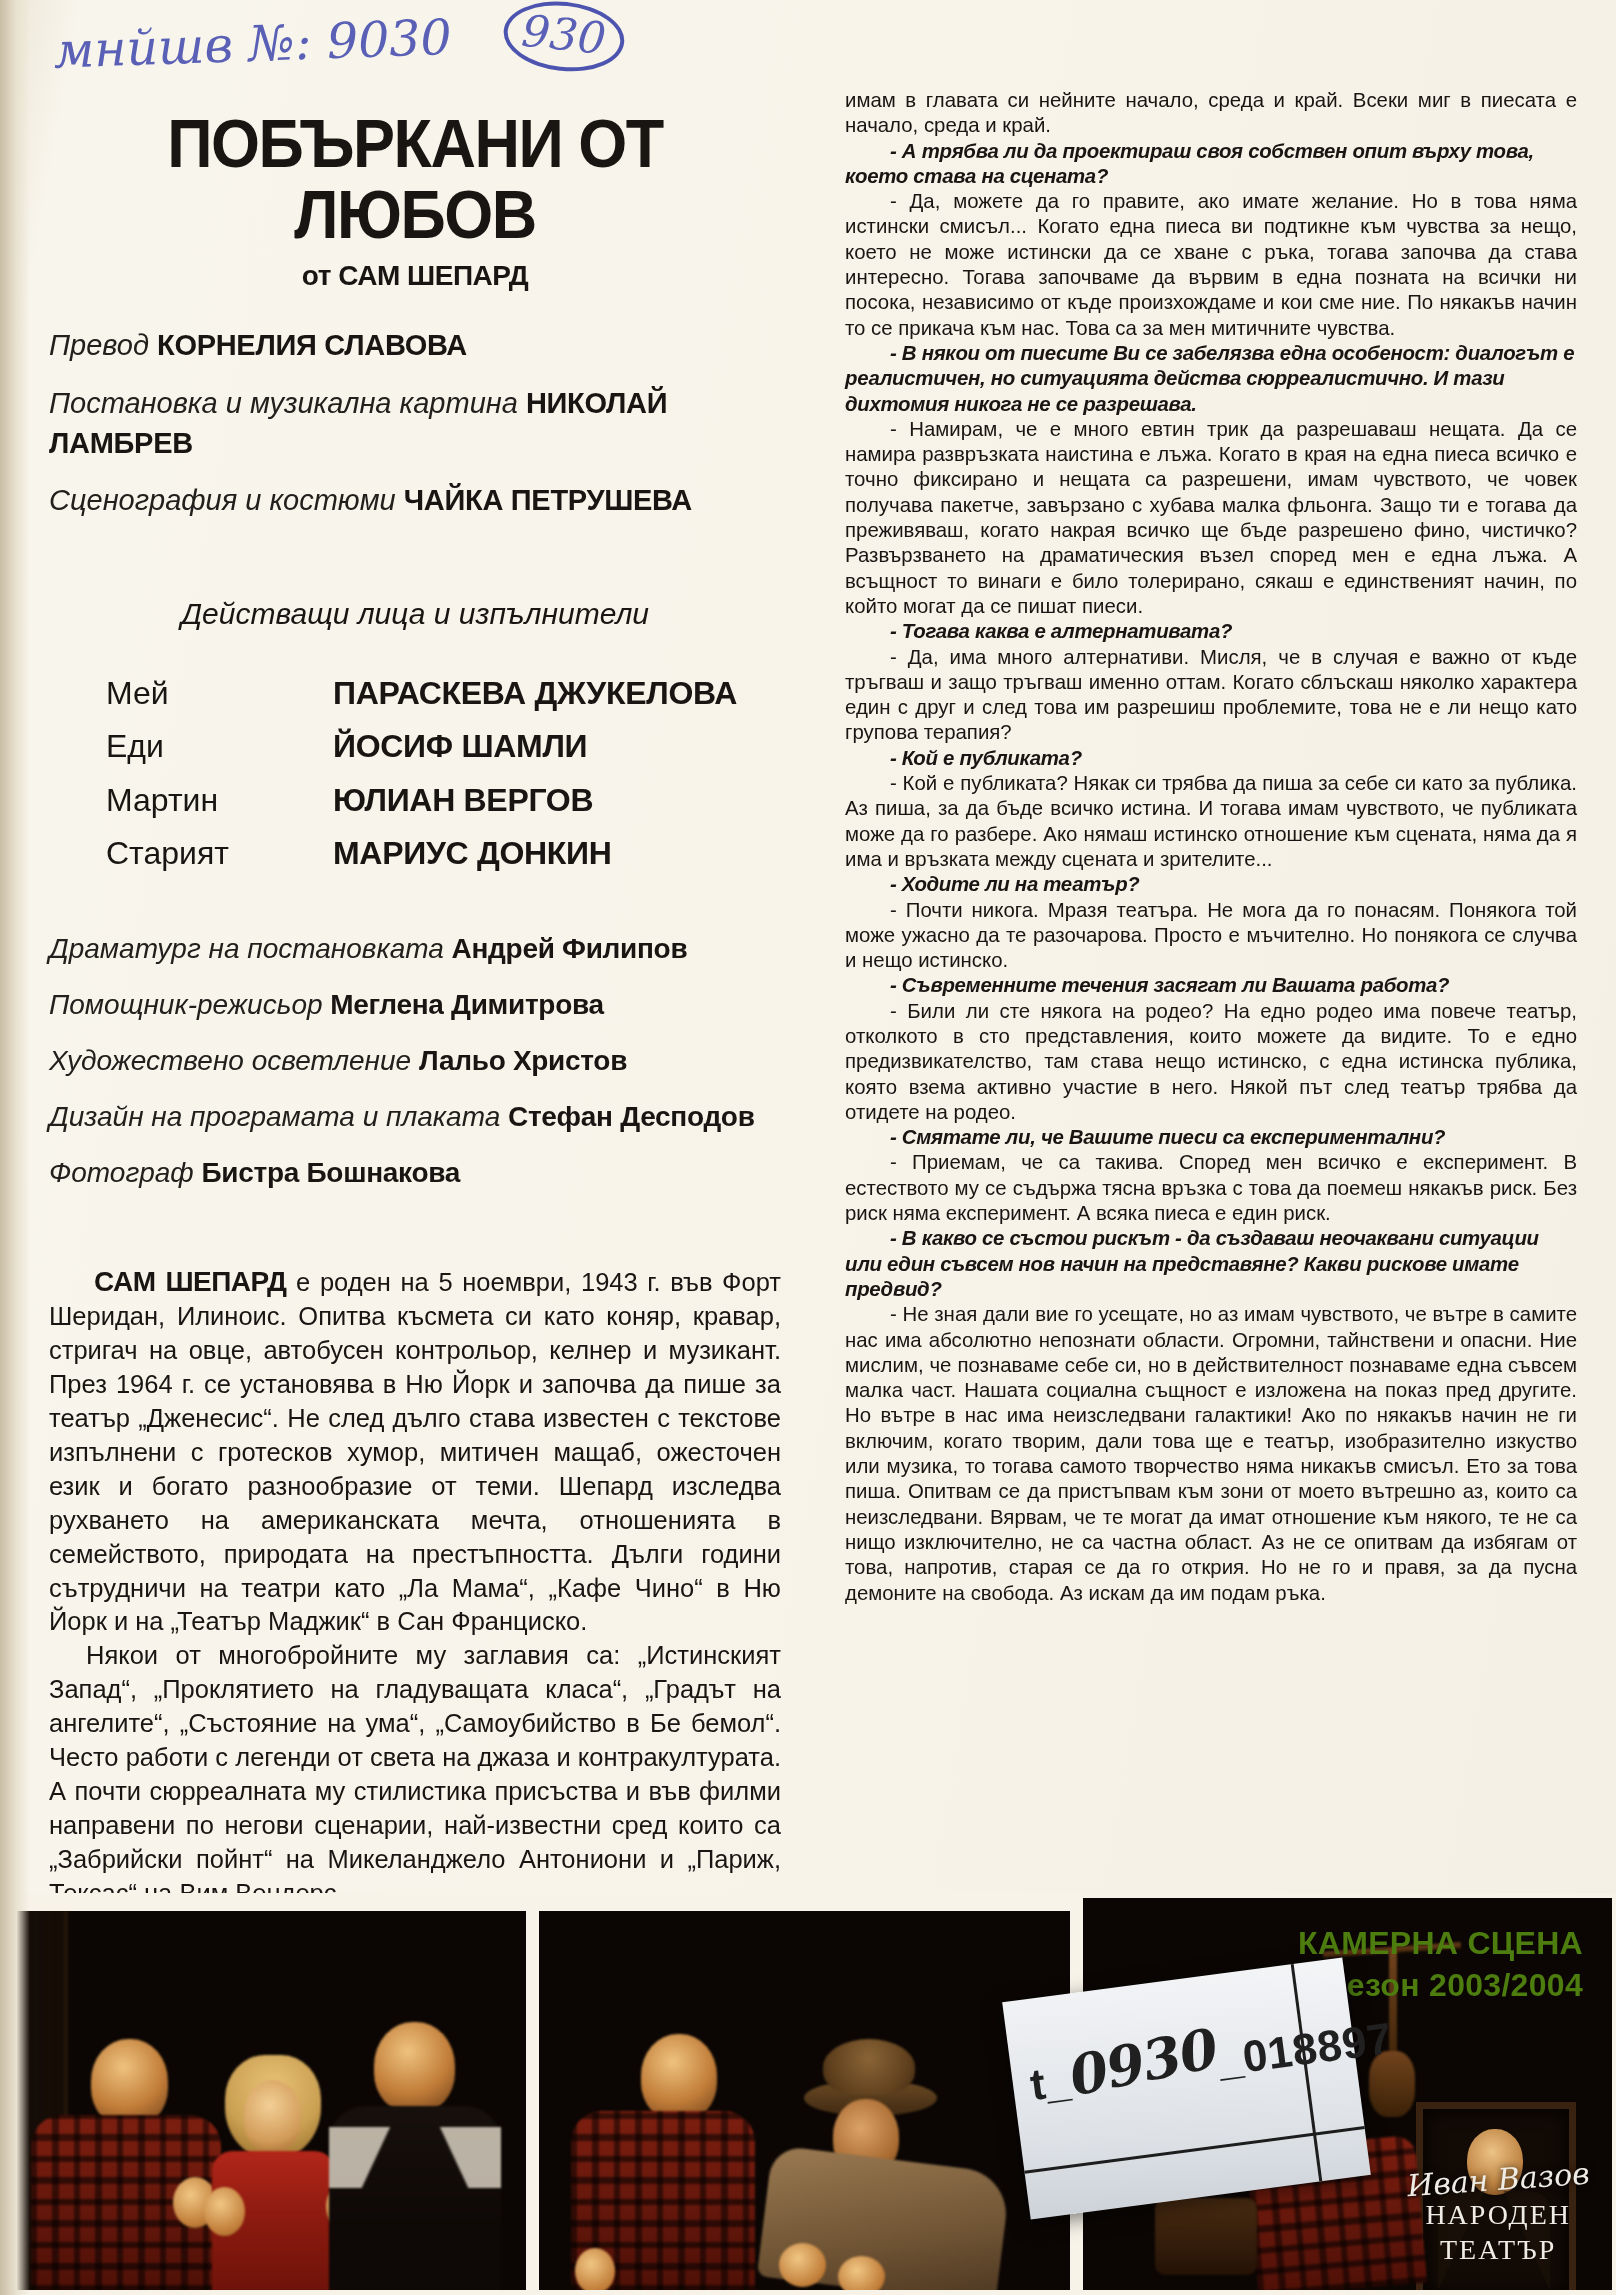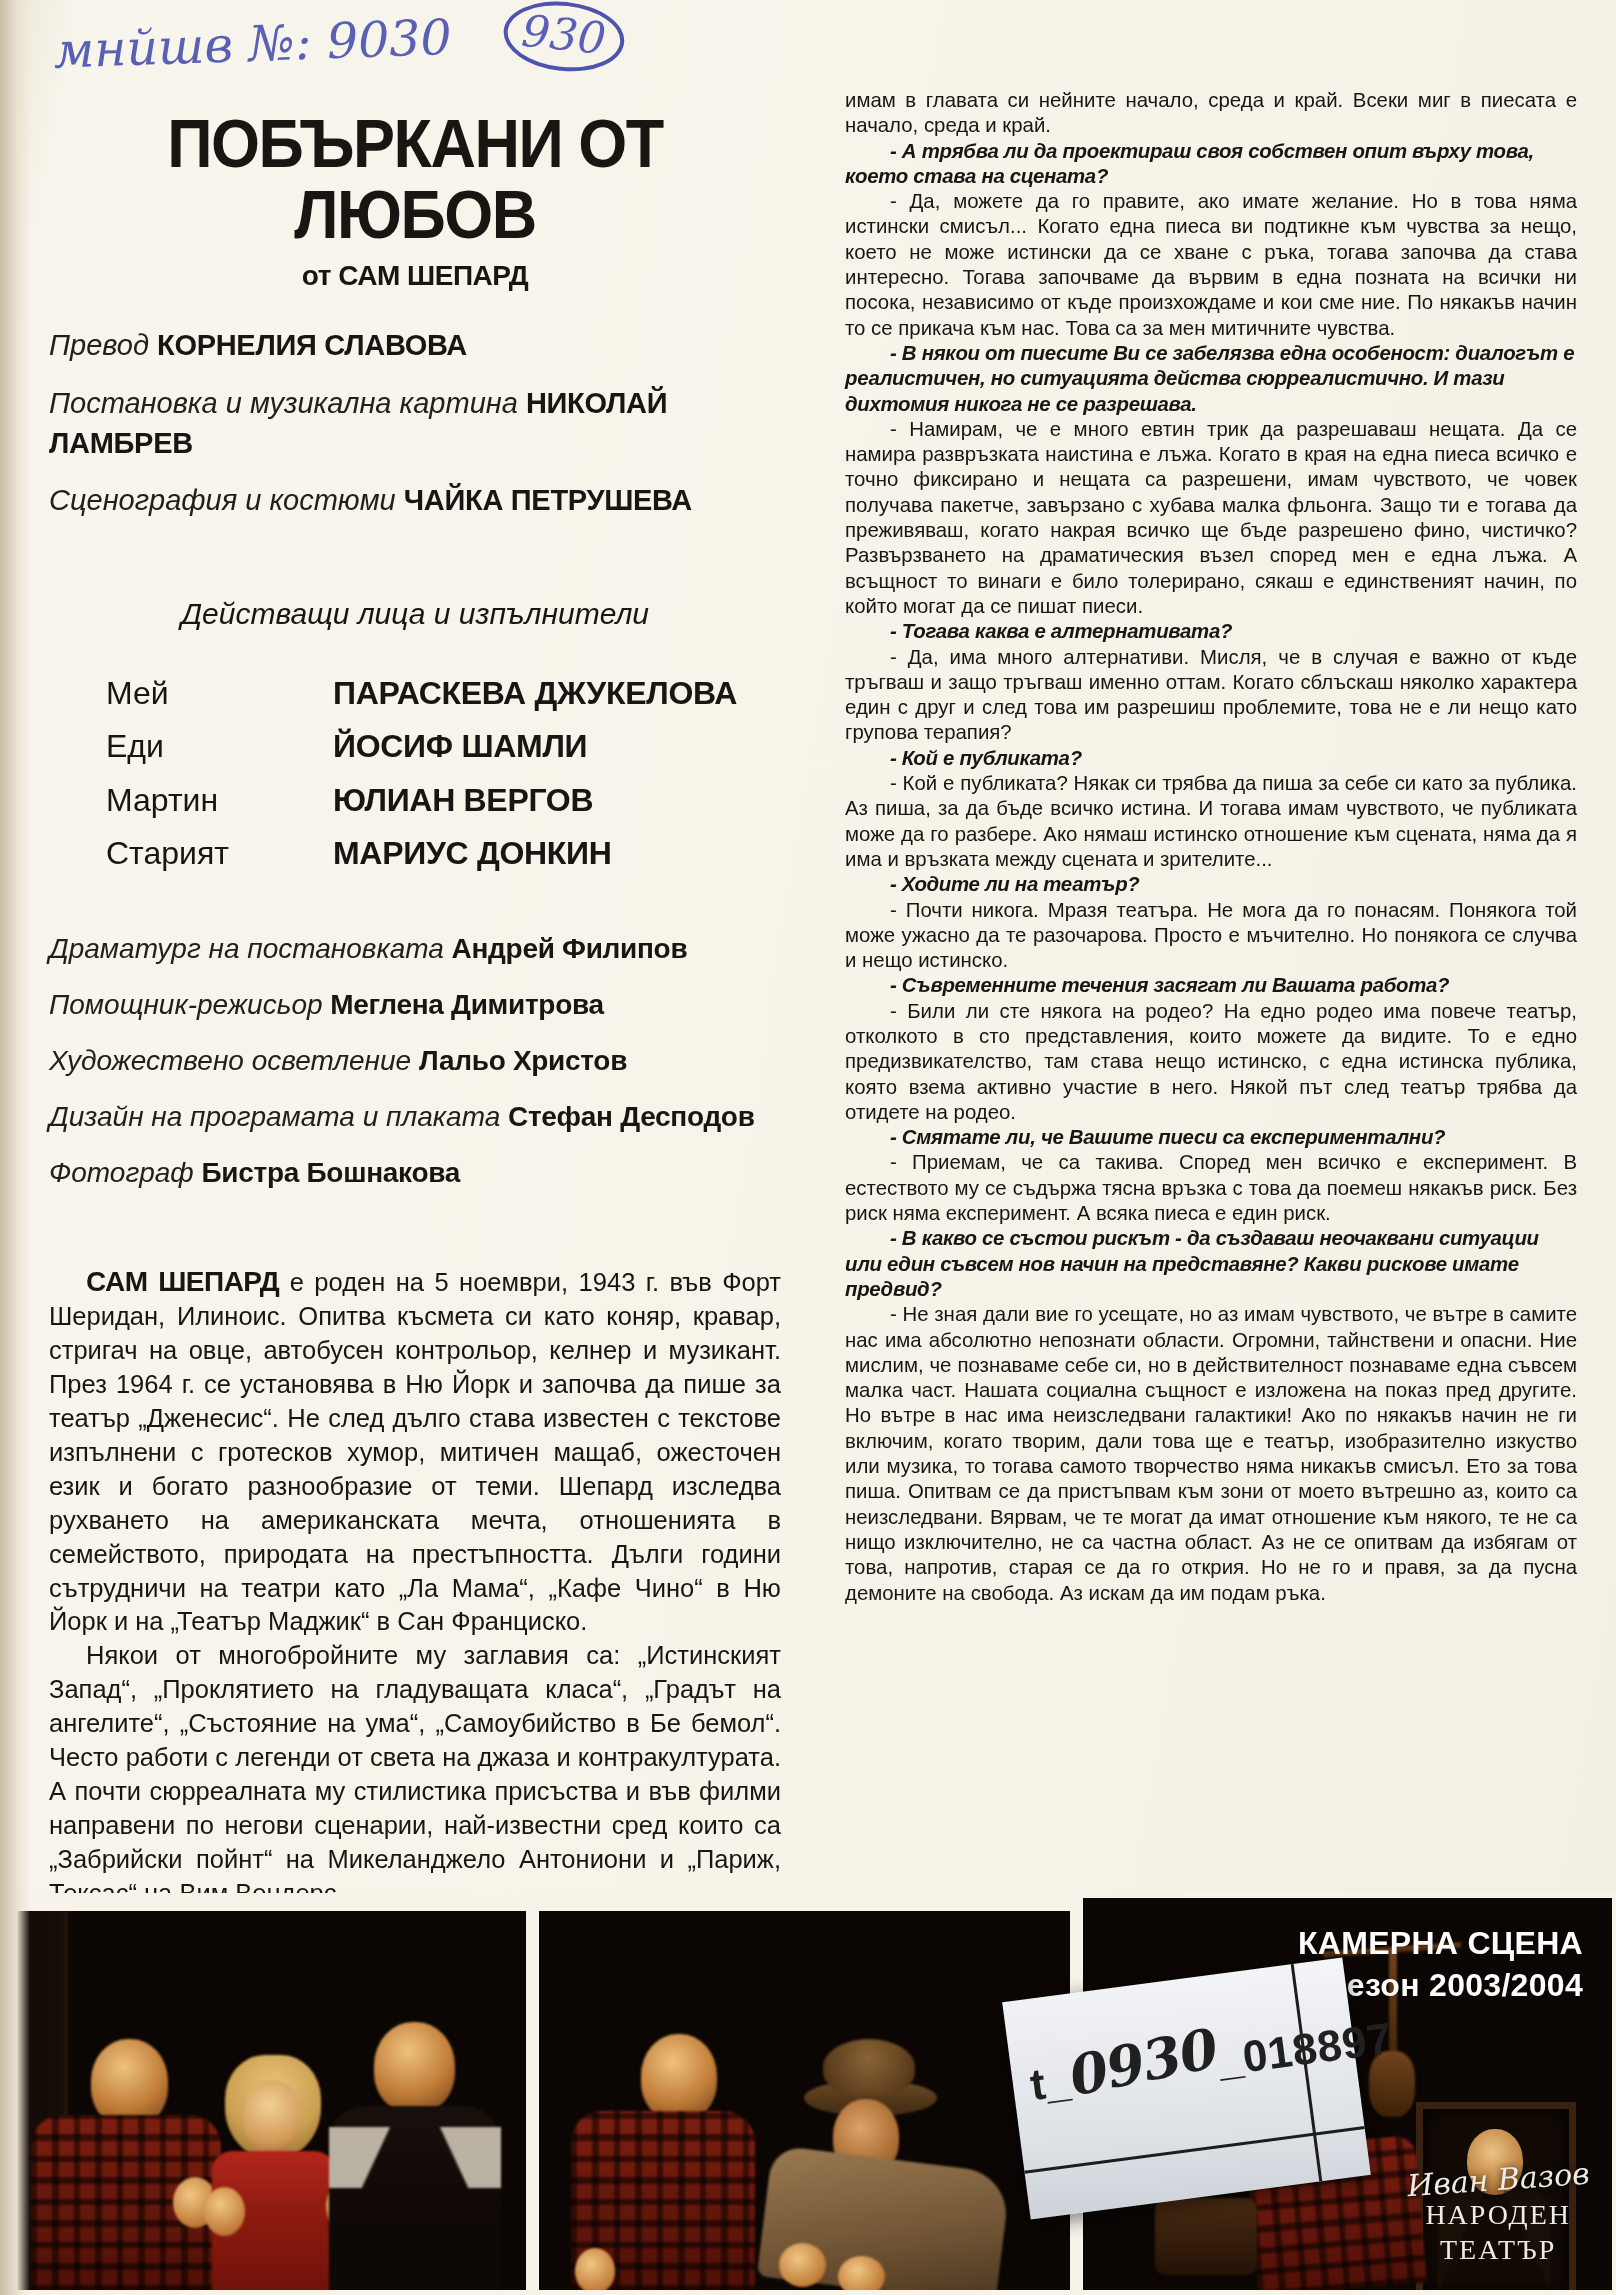--- a/index.html
+++ b/index.html
@@ -34,21 +34,21 @@
   .cast-heading { margin-top:77px; text-align:center; font-style:italic; font-size:30px; }
   .cast-table { margin-top:44px; padding-left:57px; font-size:32px; }
   .cast-row { display:flex; align-items:baseline; margin-bottom:16.3px; }
   .cast-role { width:227px; }
   .cast-actor { font-weight:700; letter-spacing:-0.3px; }
 
   .prod-credits { margin-top:49px; text-align:left; font-size:28px; line-height:2.0; }
 
   .bio { margin-top:62px; font-size:25.5px; line-height:1.33; text-align:justify; }
   .bio p { margin:0; text-indent:37px; }
-  .bio .lead { font-weight:800; font-size:28px; letter-spacing:-0.5px; }
+  .bio .lead { font-weight:800; font-size:28px; letter-spacing:-0.5px;margin-left:8px; }
   .q { font-weight:700; font-style:italic; letter-spacing:-0.3px; }
 
   
   .col-right { padding-top:88px; font-size:20.4px; line-height:1.24; text-align:justify; }
   .col-right p { margin:0; text-indent:45px; }
   .col-right p.cont { text-indent:0; }
   .col-right p.q { text-align:left; }
 
   
   .photo-strip { position:absolute; left:0; top:1893px; width:1617px; height:402px;
@@ -91,21 +91,21 @@
 
   .mirror { position:absolute; background:#120a05; border:7.2px solid #3a2210; box-shadow:0 0 20.4px #000 inset; }
   .mirror .mhead { position:absolute; left:44px; top:20.4px; width:56px; height:66px; border-radius:48%;
     background:radial-gradient(circle at 45% 35%,#ecc285,#bd8342 60%,#6e3f18); }
   .mirror .mshirt { position:absolute; left:15.3px; top:82px; width:112px; height:133px; border-radius:20.4px 20.4px 0 0;
     background:linear-gradient(180deg,#cfc3ae,#9d8f77 60%,#5f543d);
     background-image:linear-gradient(115deg,rgba(30,20,10,.55) 0 26%,rgba(0,0,0,0) 27%),linear-gradient(245deg,rgba(30,20,10,.55) 0 26%,rgba(0,0,0,0) 27%); }
 
   .rig-bar { position:absolute; background:linear-gradient(#71431c,#3c2208); }
 
-  .caption { position:absolute; top:23.5px; right:29px; text-align:right; color:#ffffff;
+  .caption { position:absolute; top:23.5px; right:29px; text-align:right; color:#4d7c0f;
     font-weight:700; font-size:32px; line-height:1.32; letter-spacing:0.3px; }
 
   .nt-logo { position:absolute; right:22.5px; bottom:22.5px; text-align:center; color:#efece6; }
   .nt-script { font-family:"DejaVu Serif",serif; font-style:italic; font-size:30px;
     transform:rotate(-4deg); white-space:nowrap; text-shadow:0 0 7.2px rgba(0,0,0,.8); }
   .nt-caps { font-family:"Liberation Serif",serif; font-size:28px; letter-spacing:2px; line-height:1.25; }
 
   .stamp { position:absolute; left:1015px; top:86px; width:343px; height:219px;
     background:linear-gradient(185deg,#f4f5f7,#dde1e6 70%,#cdd2d8);
     transform:rotate(-7.5deg); box-shadow:0 5.1px 20.4px rgba(0,0,0,.5); z-index:4; }

